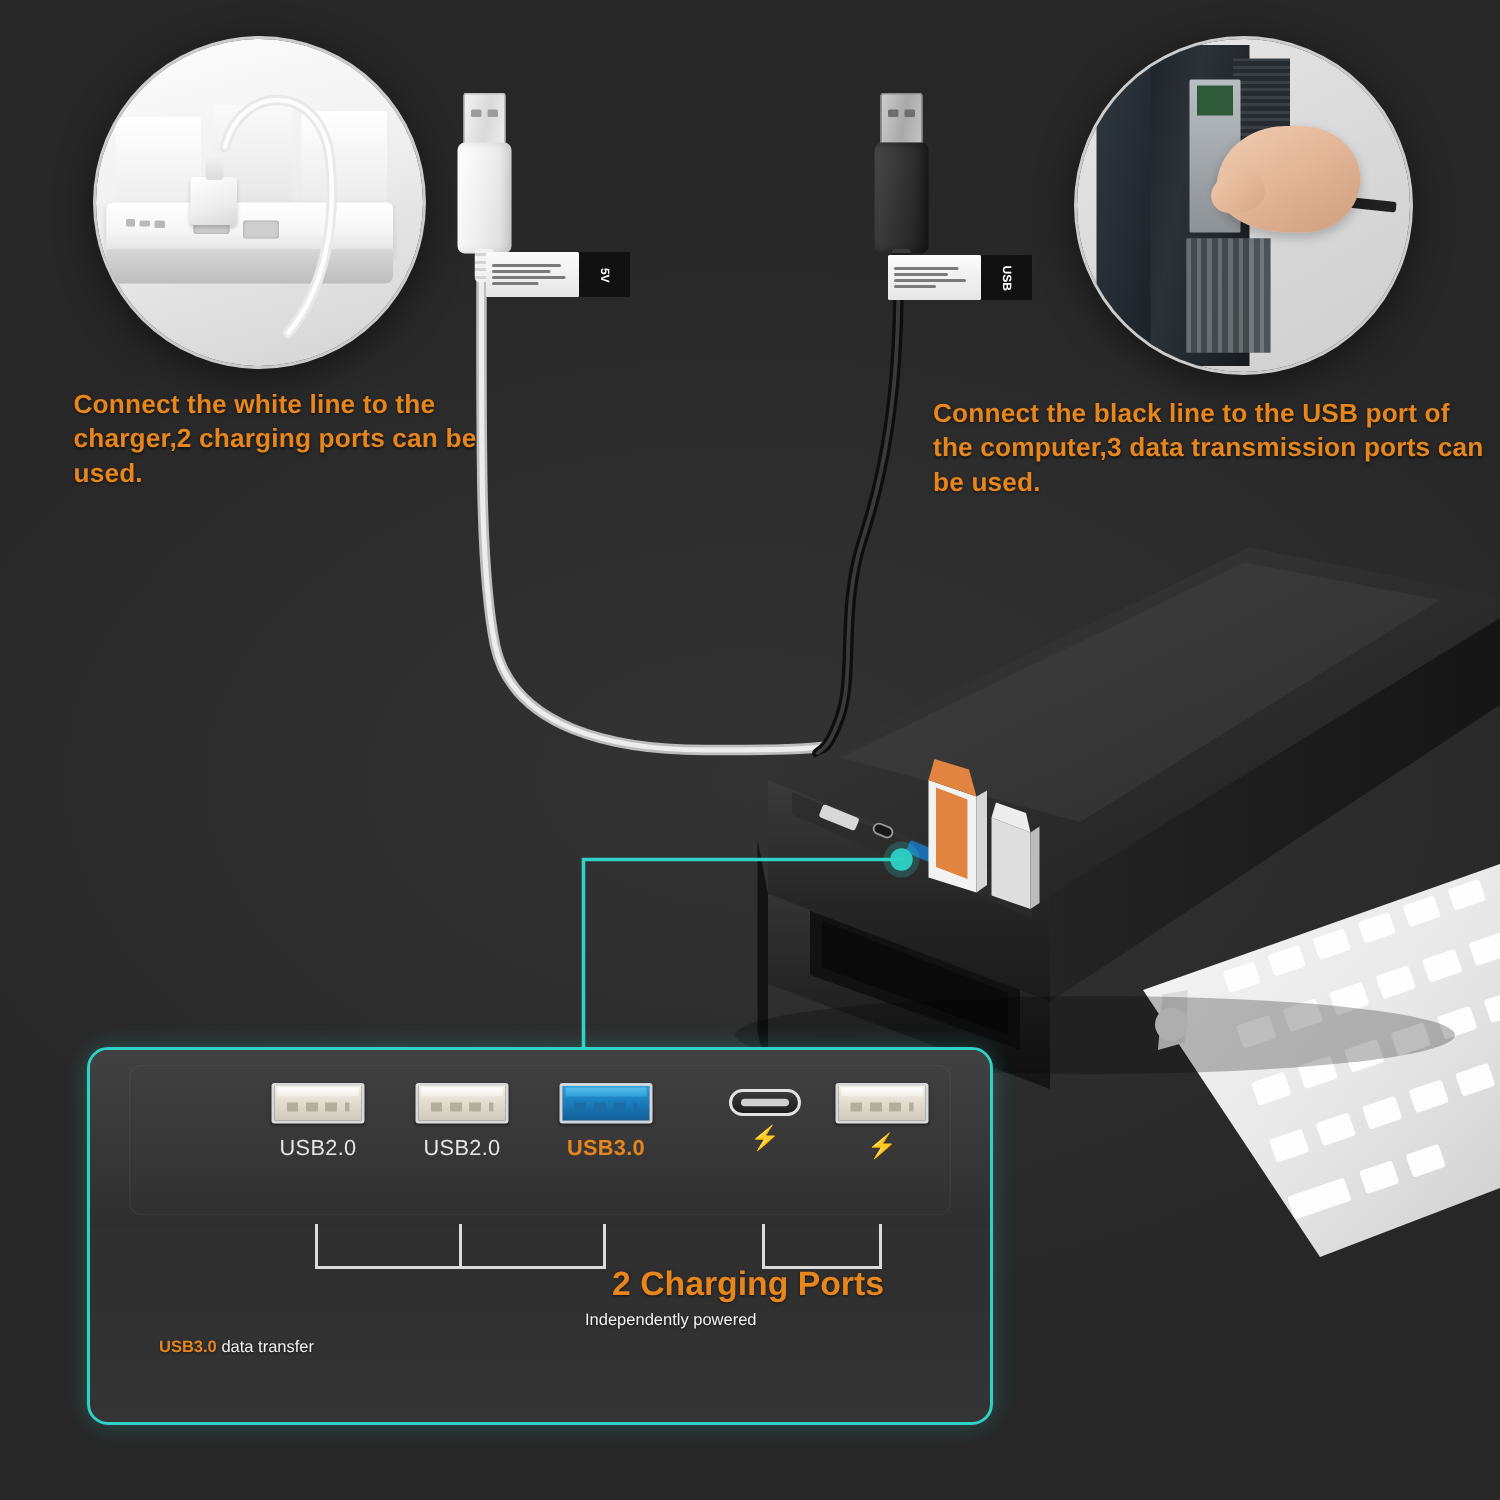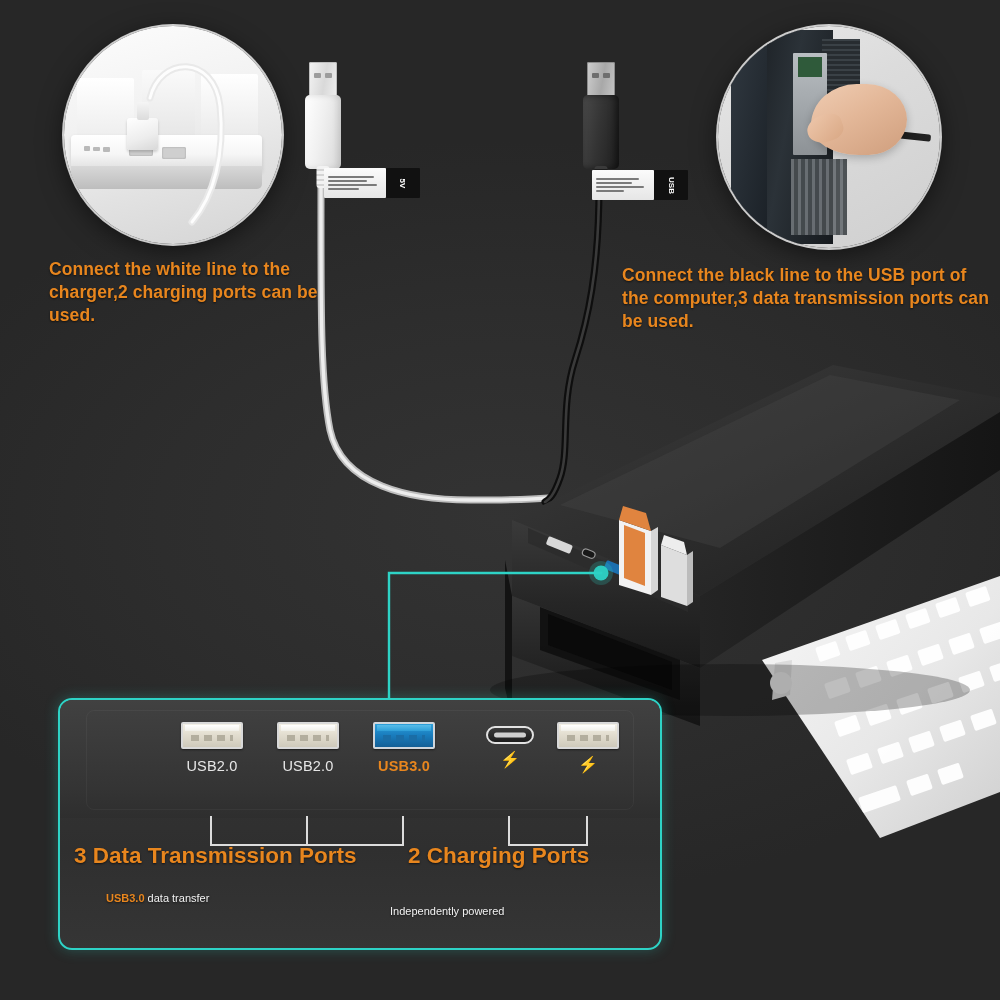--- a/index.html
+++ b/index.html
@@ -262,21 +262,21 @@
     text-shadow:0 1px 2px rgba(0,0,0,.6); white-space:nowrap;
   }
   #title-data     { left:14px;  top:143px; }
   #title-charging { left:348px; top:143px; }
 
   .sub-block {
     position:absolute; color:#f2f2f2; font-size:11px; line-height:24px;
     text-shadow:0 1px 2px rgba(0,0,0,.55);
   }
   #sub-data     { left:46px;  top:186px; }
-  #sub-charging { left:330px; top:199px; }
+  #sub-charging { left:330px; top:168px; }
   .hl-orange { color:#e8861e; font-weight:700; }
 </style>
 </head>
 <body>
 
 <div id="stage">
 
   <div class="photo-circle" id="inset-charger">
     <div class="ps-wall-a"></div>
     <div class="ps-wall-b"></div>
@@ -507,21 +507,20 @@
       <div class="leader-v" style="left:150px; top:0;   height:30px;"></div>
       <div class="leader-v" style="left:246px; top:0;   height:30px;"></div>
       <div class="leader-v" style="left:342px; top:0;   height:30px;"></div>
       <div class="leader-h" style="left:150px; top:28px; width:192px;"></div>
 
       <div class="leader-v" style="left:448px; top:0;   height:30px;"></div>
       <div class="leader-v" style="left:526px; top:0;   height:30px;"></div>
       <div class="leader-h" style="left:448px; top:28px; width:78px;"></div>
     </div>
 
-    <div class="group-title" id="title-data">3 Data Transmission Ports</div>
     <div class="group-title" id="title-charging">2 Charging Ports</div>
 
     <div class="sub-block" id="sub-data">
       <div><span class="hl-orange">USB3.0</span><span> data transfer</span></div>
     </div>
 
     <div class="sub-block" id="sub-charging">
       <div>Independently powered</div>
     </div>
 

